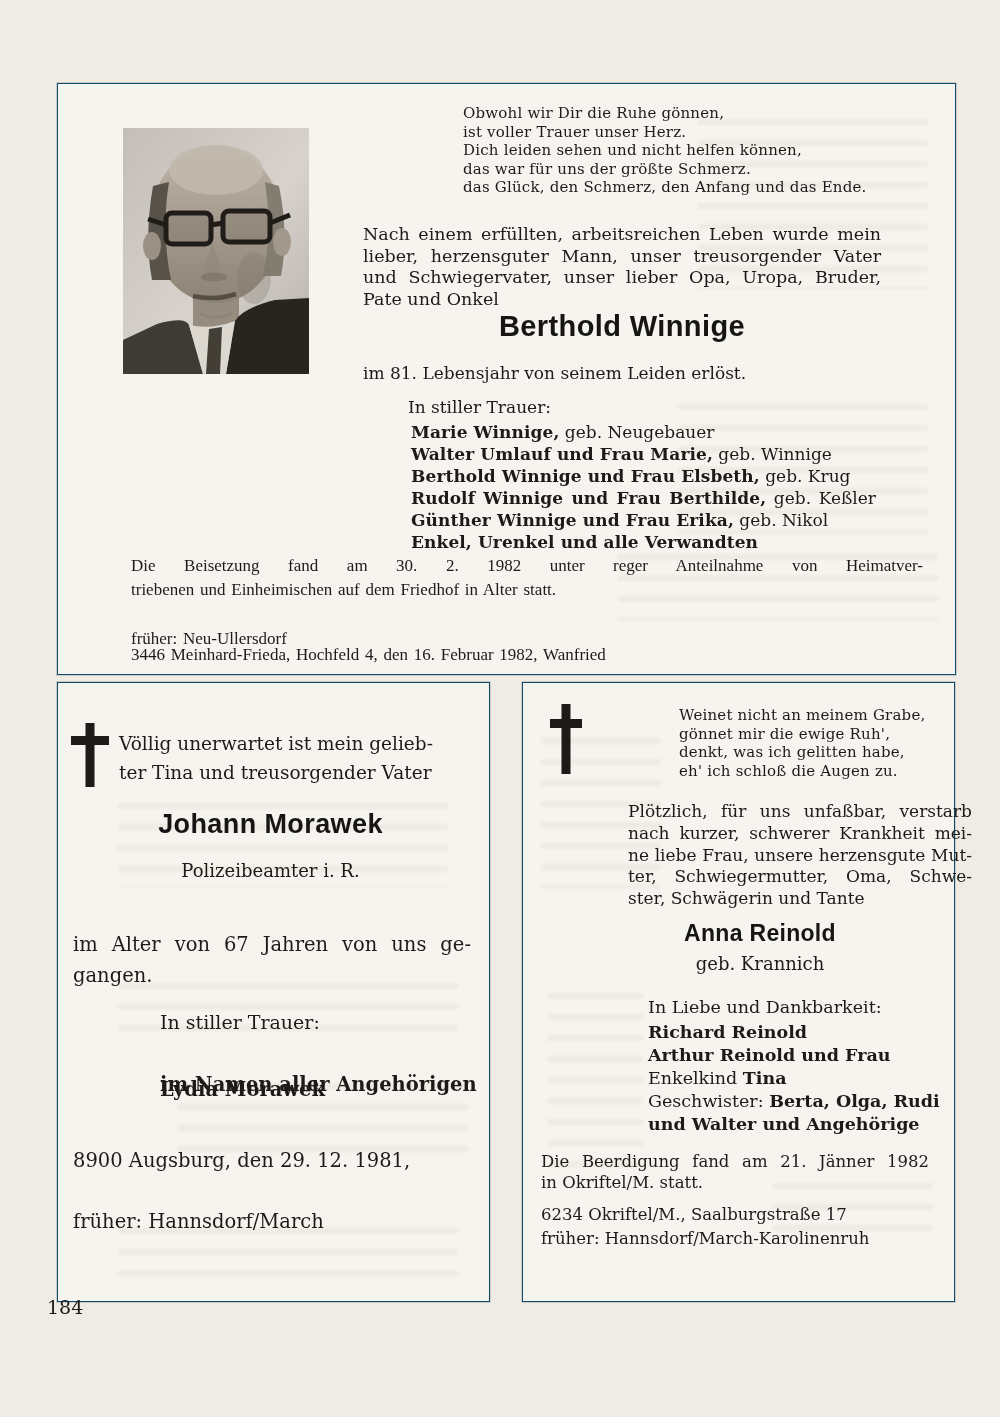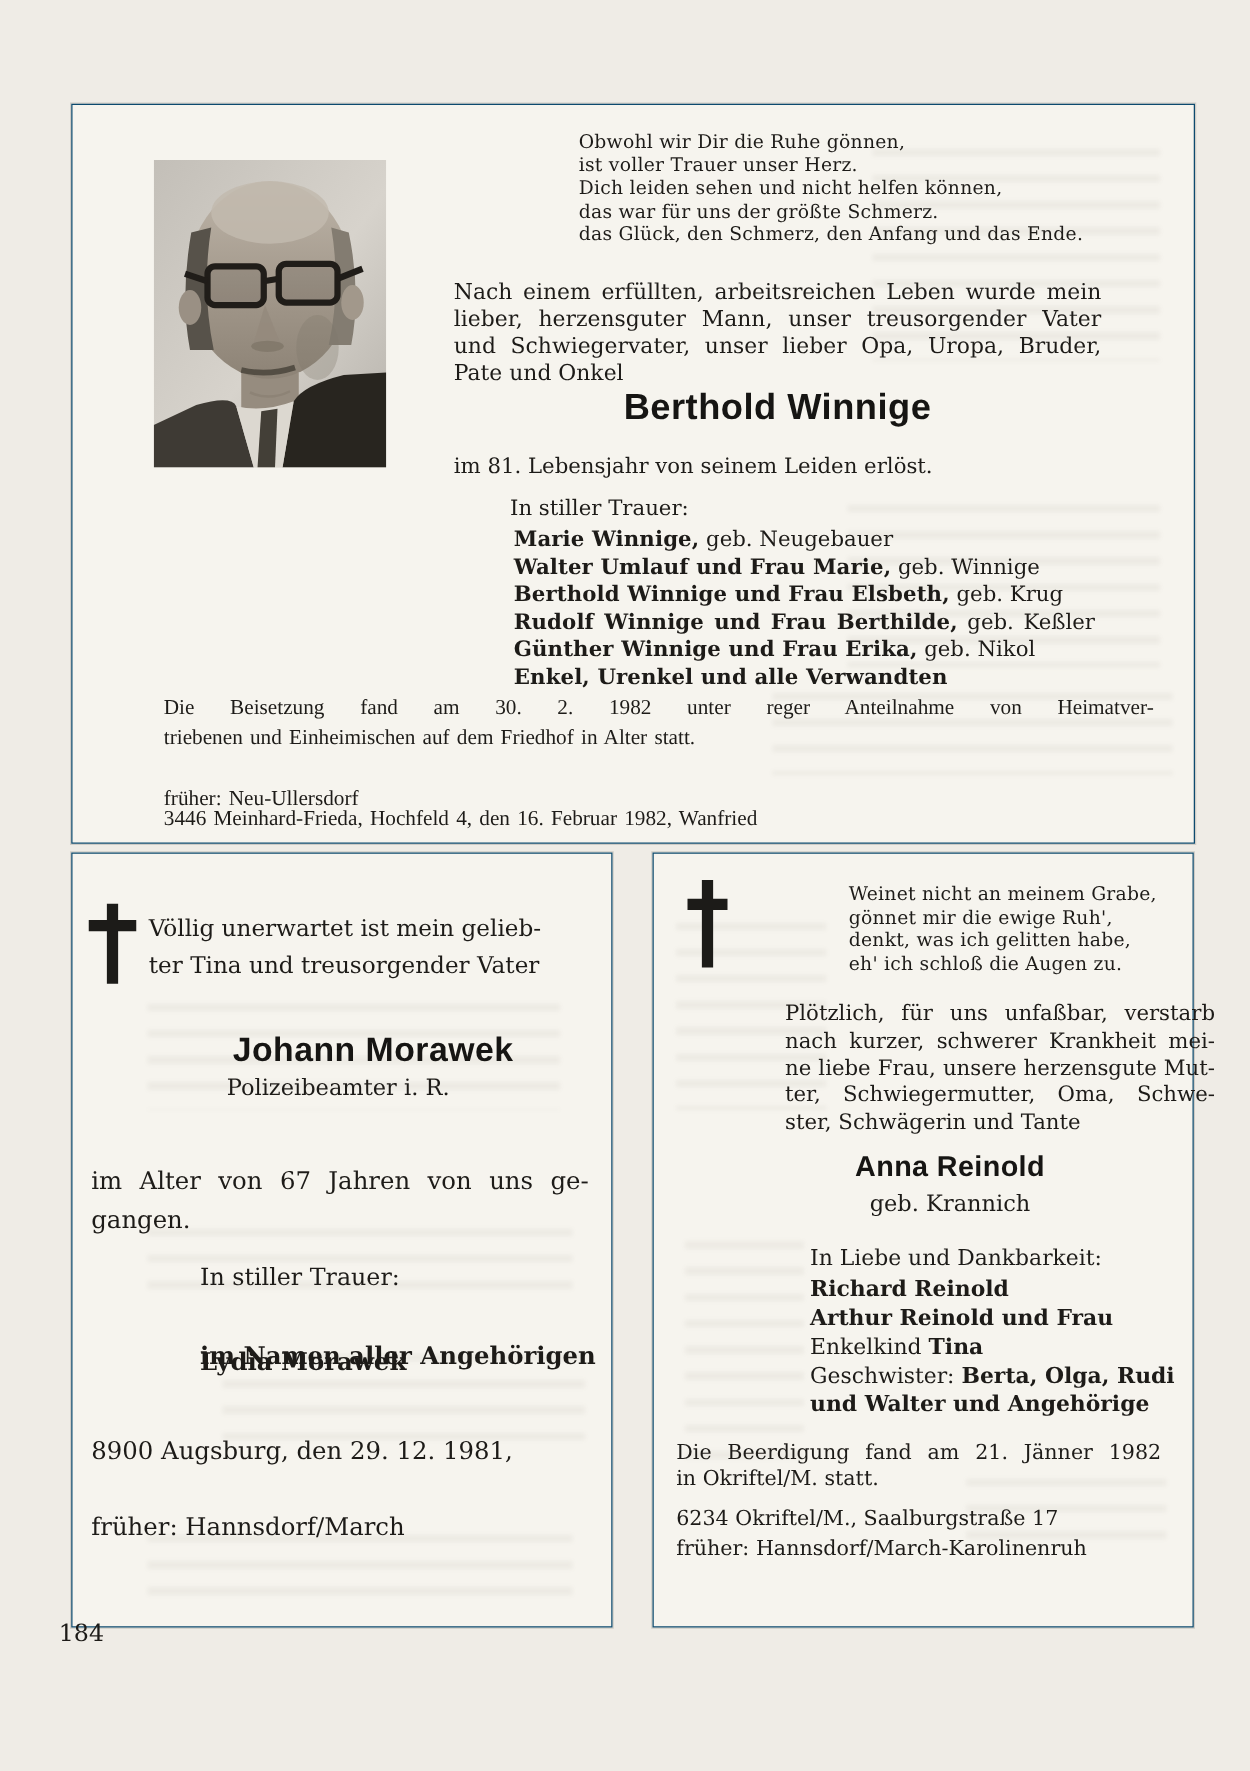--- a/index.html
+++ b/index.html
@@ -157,21 +157,21 @@
     <div class="bleed" style="left:120px;top:400px;width:290px;height:78px;"></div>
     <div class="bleed" style="left:60px;top:545px;width:340px;height:55px;"></div>
 
     <div class="cross hi" style="left:13px;top:40px;width:38px;height:64px;"></div>
 
     <div class="abs m-intro" style="left:61px;top:46px;">
       <div>Völlig unerwartet ist mein gelieb-</div>
       <div>ter Tina und treusorgender Vater</div>
     </div>
 
-    <div class="abs m-name" style="top:142px;padding-left:28px;">Johann Morawek</div>
+    <div class="abs m-name" style="top:126px;">Johann Morawek</div>
     <div class="abs m-role" style="top:177px;">Polizeibeamter i. R.</div>
 
     <div class="abs m-age" style="left:15px;top:246px;">
       <div class="just">im Alter von 67 Jahren von uns ge-</div>
       <div>gangen.</div>
     </div>
 
     <div class="abs m-label" style="left:102px;top:328px;">In stiller Trauer:</div>
     <div class="abs m-bold" style="left:102px;top:358px;margin-top:34px;">Lydia Morawek</div>
     <div class="abs m-bold" style="left:102px;top:387px;">im Namen aller Angehörigen</div>

